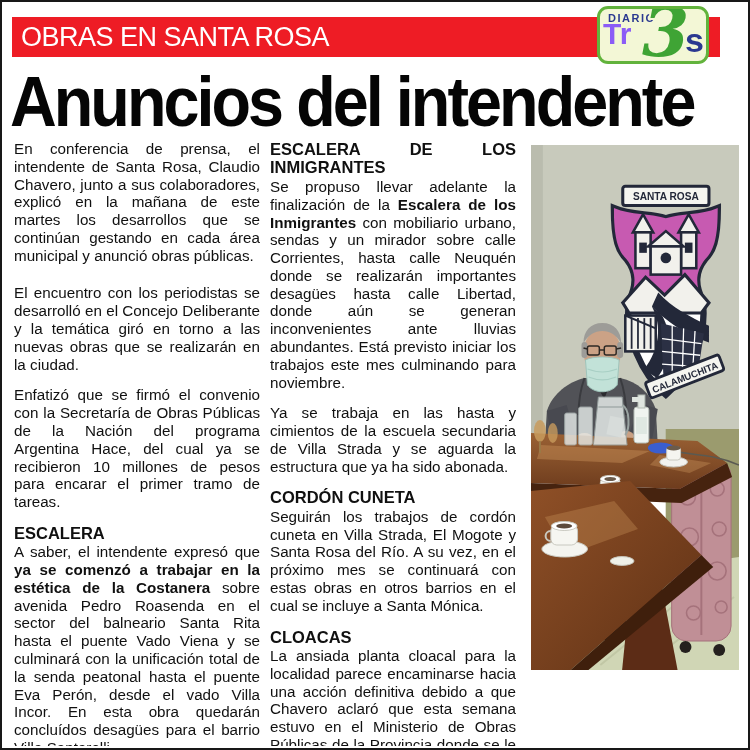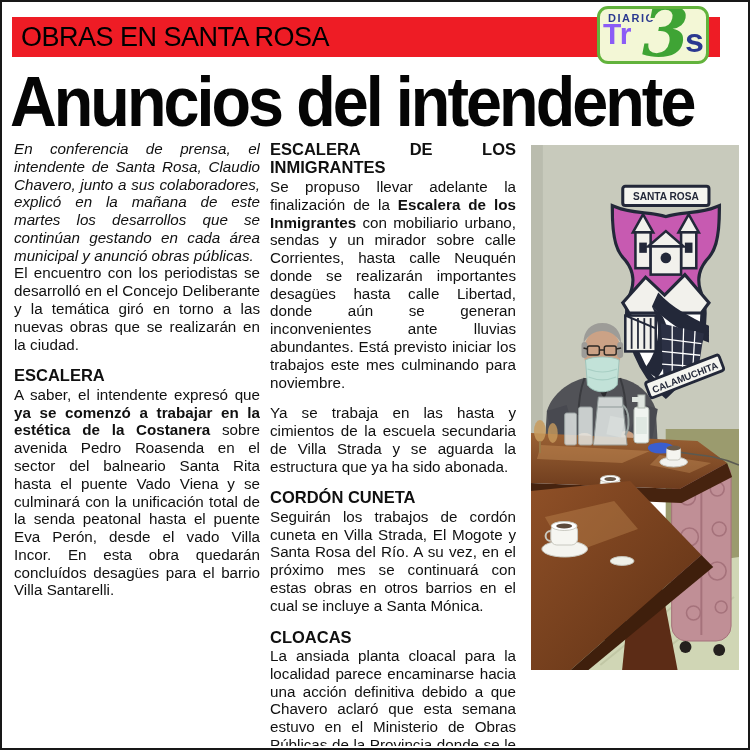--- a/index.html
+++ b/index.html
@@ -7,21 +7,21 @@
     position:relative;width:750px;height:750px;margin:0 auto;
     background:#ffffff;box-sizing:border-box;border:2px solid #181818;
     overflow:hidden;font-family:"Liberation Sans",sans-serif;color:#101010;
   }
   
   .banner{
     position:absolute;left:10px;top:15px;width:708px;height:40px;
     background:#ee1c25;display:flex;align-items:center;z-index:1;
   }
   .banner-label{
-    font-size:27px;color:#000000;padding-left:9px;letter-spacing:-.5px;white-space:nowrap;
+    font-size:27px;color:#ffffff;padding-left:9px;letter-spacing:-.5px;white-space:nowrap;
   }
   
   .logo{
     position:absolute;left:595px;top:4px;width:112px;height:58px;
     background:#f3f7d6;border:3px solid #62b33c;border-radius:11px;
     z-index:3;box-sizing:border-box;overflow:hidden;
   }
   .logo .diario{
     position:absolute;left:8px;top:3px;font-size:11px;font-weight:bold;
     color:#2b3990;letter-spacing:1.5px;
@@ -45,21 +45,21 @@
     white-space:nowrap;transform:scale(.98,1.08);transform-origin:left top;
   }
   
   .col{
     position:absolute;top:138px;width:246px;height:606px;overflow:hidden;
     font-size:15.2px;line-height:1.17;text-align:justify;
   }
   .col1{left:12px;}
   .col2{left:268px;}
   .col p{margin:0 0 13px;}
-  .col p.lead{font-style:italic;margin-bottom:0;}
+  .col p.lead{margin-bottom:20px;}
   .col h3{font-size:16.5px;line-height:1.12;margin:0 0 1px;}
   .col b{font-weight:bold;}
   
   .photo{
     position:absolute;left:529px;top:143px;width:208px;height:525px;overflow:hidden;
   }
   .photo svg{display:block;width:100%;height:100%;}
 </style>
 </head>
 <body>
@@ -75,20 +75,21 @@
     <span class="tr">Tr</span>
     <span class="three">3</span>
     <span class="s">s</span>
   </div>
 
   <div class="headline">Anuncios del intendente</div>
 
   <div class="col col1">
     <p class="lead"><span>En conferencia de prensa, el intendente de Santa Rosa, Claudio Chavero, junto a sus colaboradores, explicó en la mañana de este martes los desarrollos que se continúan gestando en cada área municipal y anunció obras públicas.</span></p>
     <p><span>El encuentro con los periodistas se desarrolló en el Concejo Deliberante y la temática giró en torno a las nuevas obras que se realizarán en la ciudad.</span></p>
+    <p><span>Enfatizó que se firmó el convenio con la Secretaría de Obras Públicas de la Nación del programa Argentina Hace, del cual ya se recibieron 10 millones de pesos para encarar el primer tramo de tareas.</span></p>
     <h3>ESCALERA</h3>
     <p><span>A saber, el intendente expresó que </span><b>ya se comenzó a trabajar en la estética de la Costanera</b><span> sobre avenida Pedro Roasenda en el sector del balneario Santa Rita hasta el puente Vado Viena y se culminará con la unificación total de la senda peatonal hasta el puente Eva Perón, desde el vado Villa Incor. En esta obra quedarán concluídos desagües para el barrio Villa Santarelli.</span></p>
   </div>
 
   <div class="col col2">
     <h3>ESCALERA DE LOS INMIGRANTES</h3>
     <p><span>Se propuso llevar adelante la finalización de la </span><b>Escalera de los Inmigrantes</b><span> con mobiliario urbano, sendas y un mirador sobre calle Corrientes, hasta calle Neuquén donde se realizarán importantes desagües hasta calle Libertad, donde aún se generan inconvenientes ante lluvias abundantes. Está previsto iniciar los trabajos este mes culminando para noviembre.</span></p>
     <p><span>Ya se trabaja en las hasta y cimientos de la escuela secundaria de Villa Strada y se aguarda la estructura que ya ha sido abonada.</span></p>
     <h3>CORDÓN CUNETA</h3>
     <p><span>Seguirán los trabajos de cordón cuneta en Villa Strada, El Mogote y Santa Rosa del Río. A su vez, en el próximo mes se continuará con estas obras en otros barrios en el cual se incluye a Santa Mónica.</span></p>

